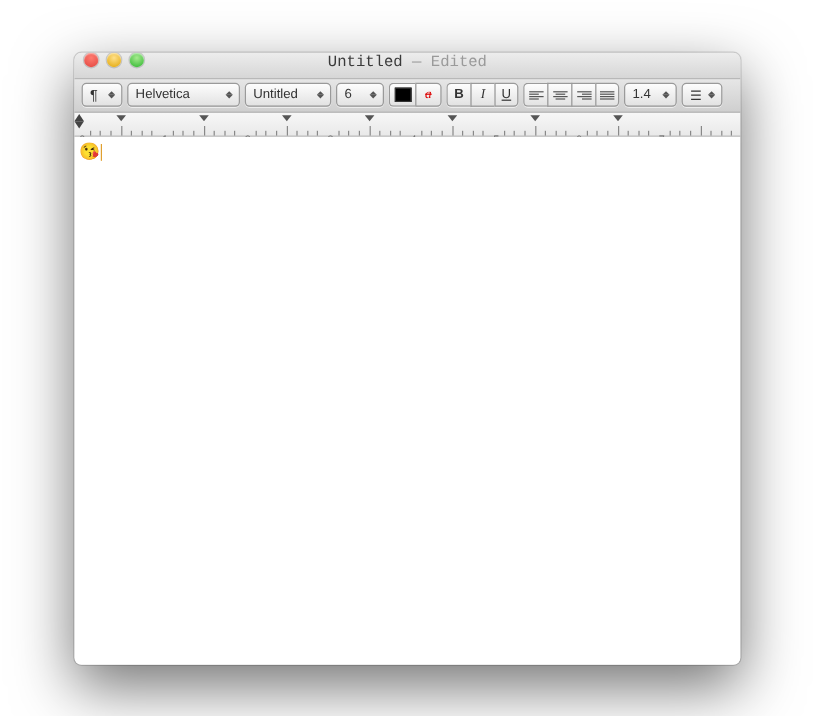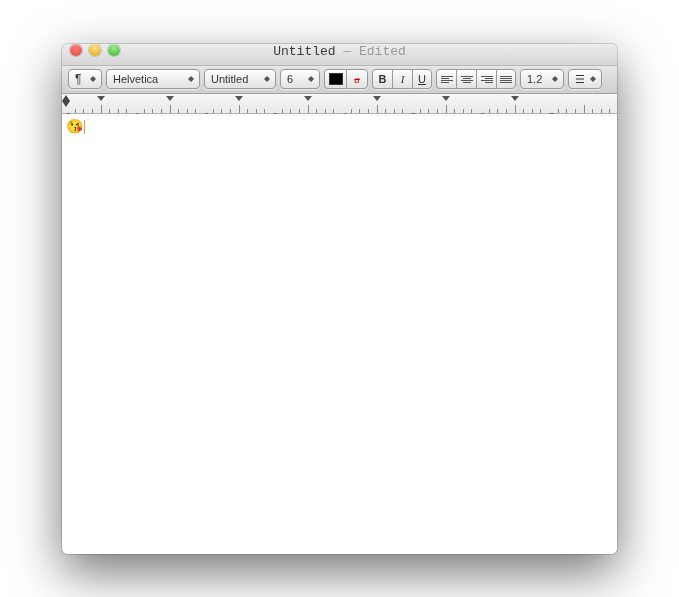--- a/index.html
+++ b/index.html
@@ -208,21 +208,21 @@
       <div class="ctl btn sm">
         <div class="alignicon">
             <span style="width:12px"></span>
             <span style="width:12px"></span>
             <span style="width:12px"></span>
             <span style="width:12px"></span>
           </div>
       </div>
     </div>
     <div class="ctl dd" style="width:44px">
-      <span>1.2</span>
+      <span>1.4</span>
       <div class="arrows"></div>
     </div>
     <div class="ctl dd" style="width:34px">
       <span>☰</span>
       <div class="arrows"></div>
     </div>
   </div>
 
   <div class="ruler" id="ruler">
       <div class="margin" style="left: 0px;"></div>

